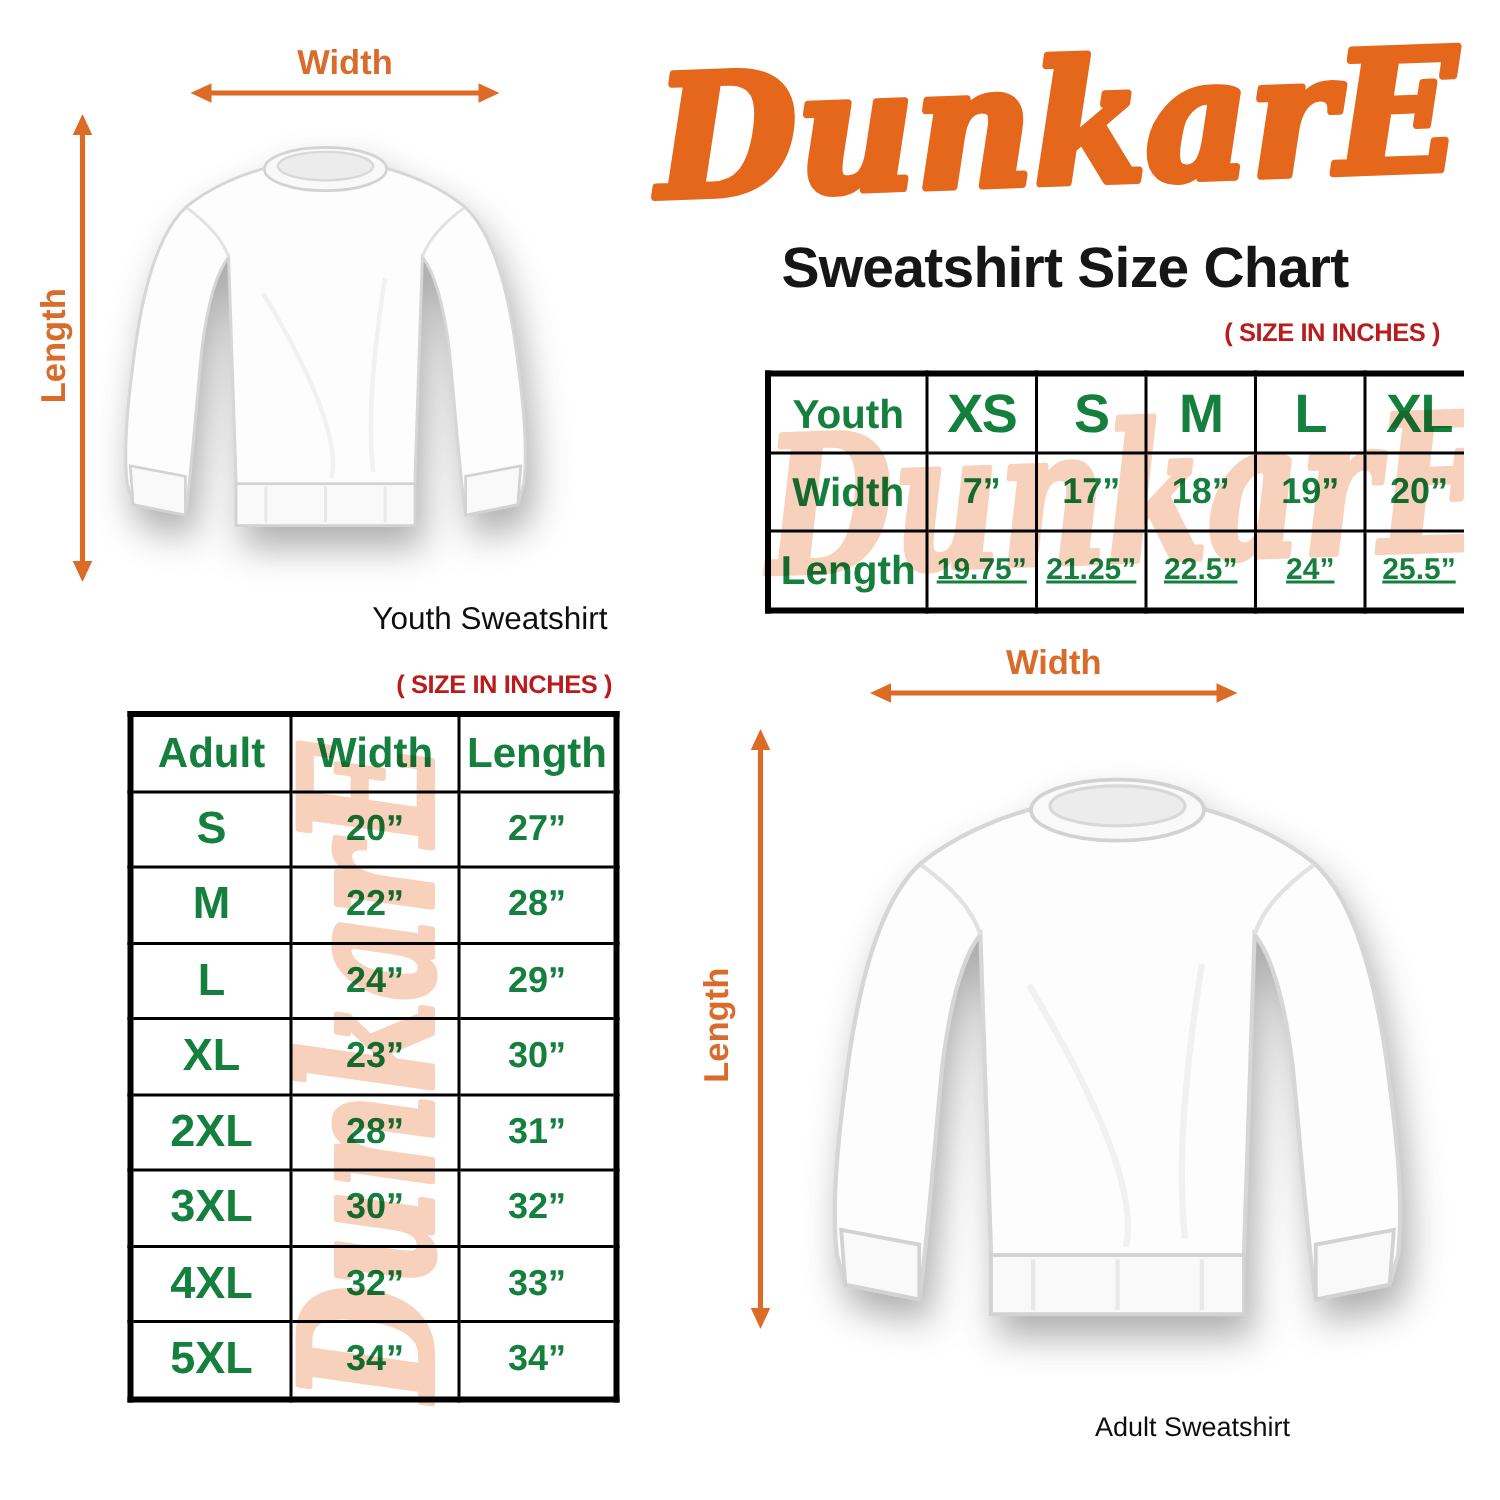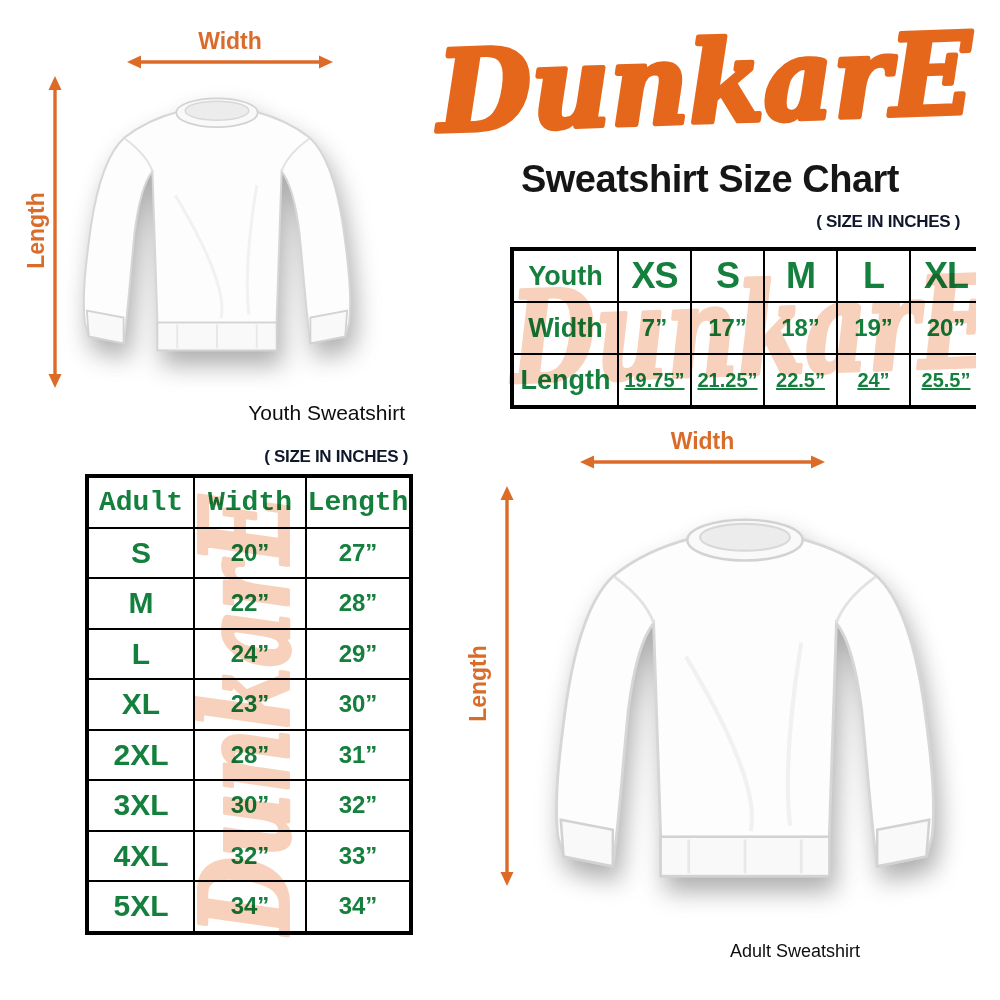--- a/index.html
+++ b/index.html
@@ -12,39 +12,39 @@
   .caption{font-weight:normal;color:#0e0e0e;}
 
   
   .arrow-line{stroke:#DD6B28;stroke-width:3.4;}
   .arrow-head{fill:#DD6B28;}
 
   
   .logo-text{font-family:"DejaVu Serif",serif;font-style:italic;font-weight:bold;
              fill:#E5671C;stroke:#E5671C;stroke-width:5;stroke-linejoin:round;}
   .chart-title{font-size:38px;font-weight:bold;color:#161616;text-align:center;letter-spacing:-0.5px;}
-  .size-note{font-size:17px;font-weight:bold;color:#0f172a;letter-spacing:-0.3px;}
+  .size-note{font-size:17px;font-weight:bold;color:#b91c1c;letter-spacing:-0.3px;}
 
   
   table.size-table{border-collapse:collapse;background:#fff;table-layout:fixed;}
   table.size-table td{border:2.5px solid #000;text-align:center;vertical-align:middle;
                       font-weight:bold;color:#15803d;padding:0;overflow:hidden;}
   table.size-table{border:4px solid #000;}
 
   .youth-table{width:471px;}
   .youth-table td{height:50px;}
   .yt-corner{font-size:27px;}
   .yt-size{font-size:36px;letter-spacing:-1px;}
   .yt-label{font-size:27px;}
   .yt-val{font-size:24px;}
   .yt-val-sm{font-size:20px;text-decoration:underline;}
 
   .adult-table{width:324px;}
   .adult-table td{height:48.5px;}
-  .at-head{font-size:28px;font-family:Liberation Mono, monospace;}
+  .at-head{font-size:28px;}
   .at-size{font-size:30px;}
   .at-val{font-size:24px;}
 
   
   .wm{mix-blend-mode:multiply;opacity:0.30;pointer-events:none;}
   .wm-text{font-family:"DejaVu Serif",serif;font-style:italic;font-weight:bold;fill:#E5671C;
            stroke:#E5671C;stroke-width:4;stroke-linejoin:round;}
 
   
   .sweatshirt{filter:drop-shadow(5px 14px 12px rgba(75,75,75,0.45));}

